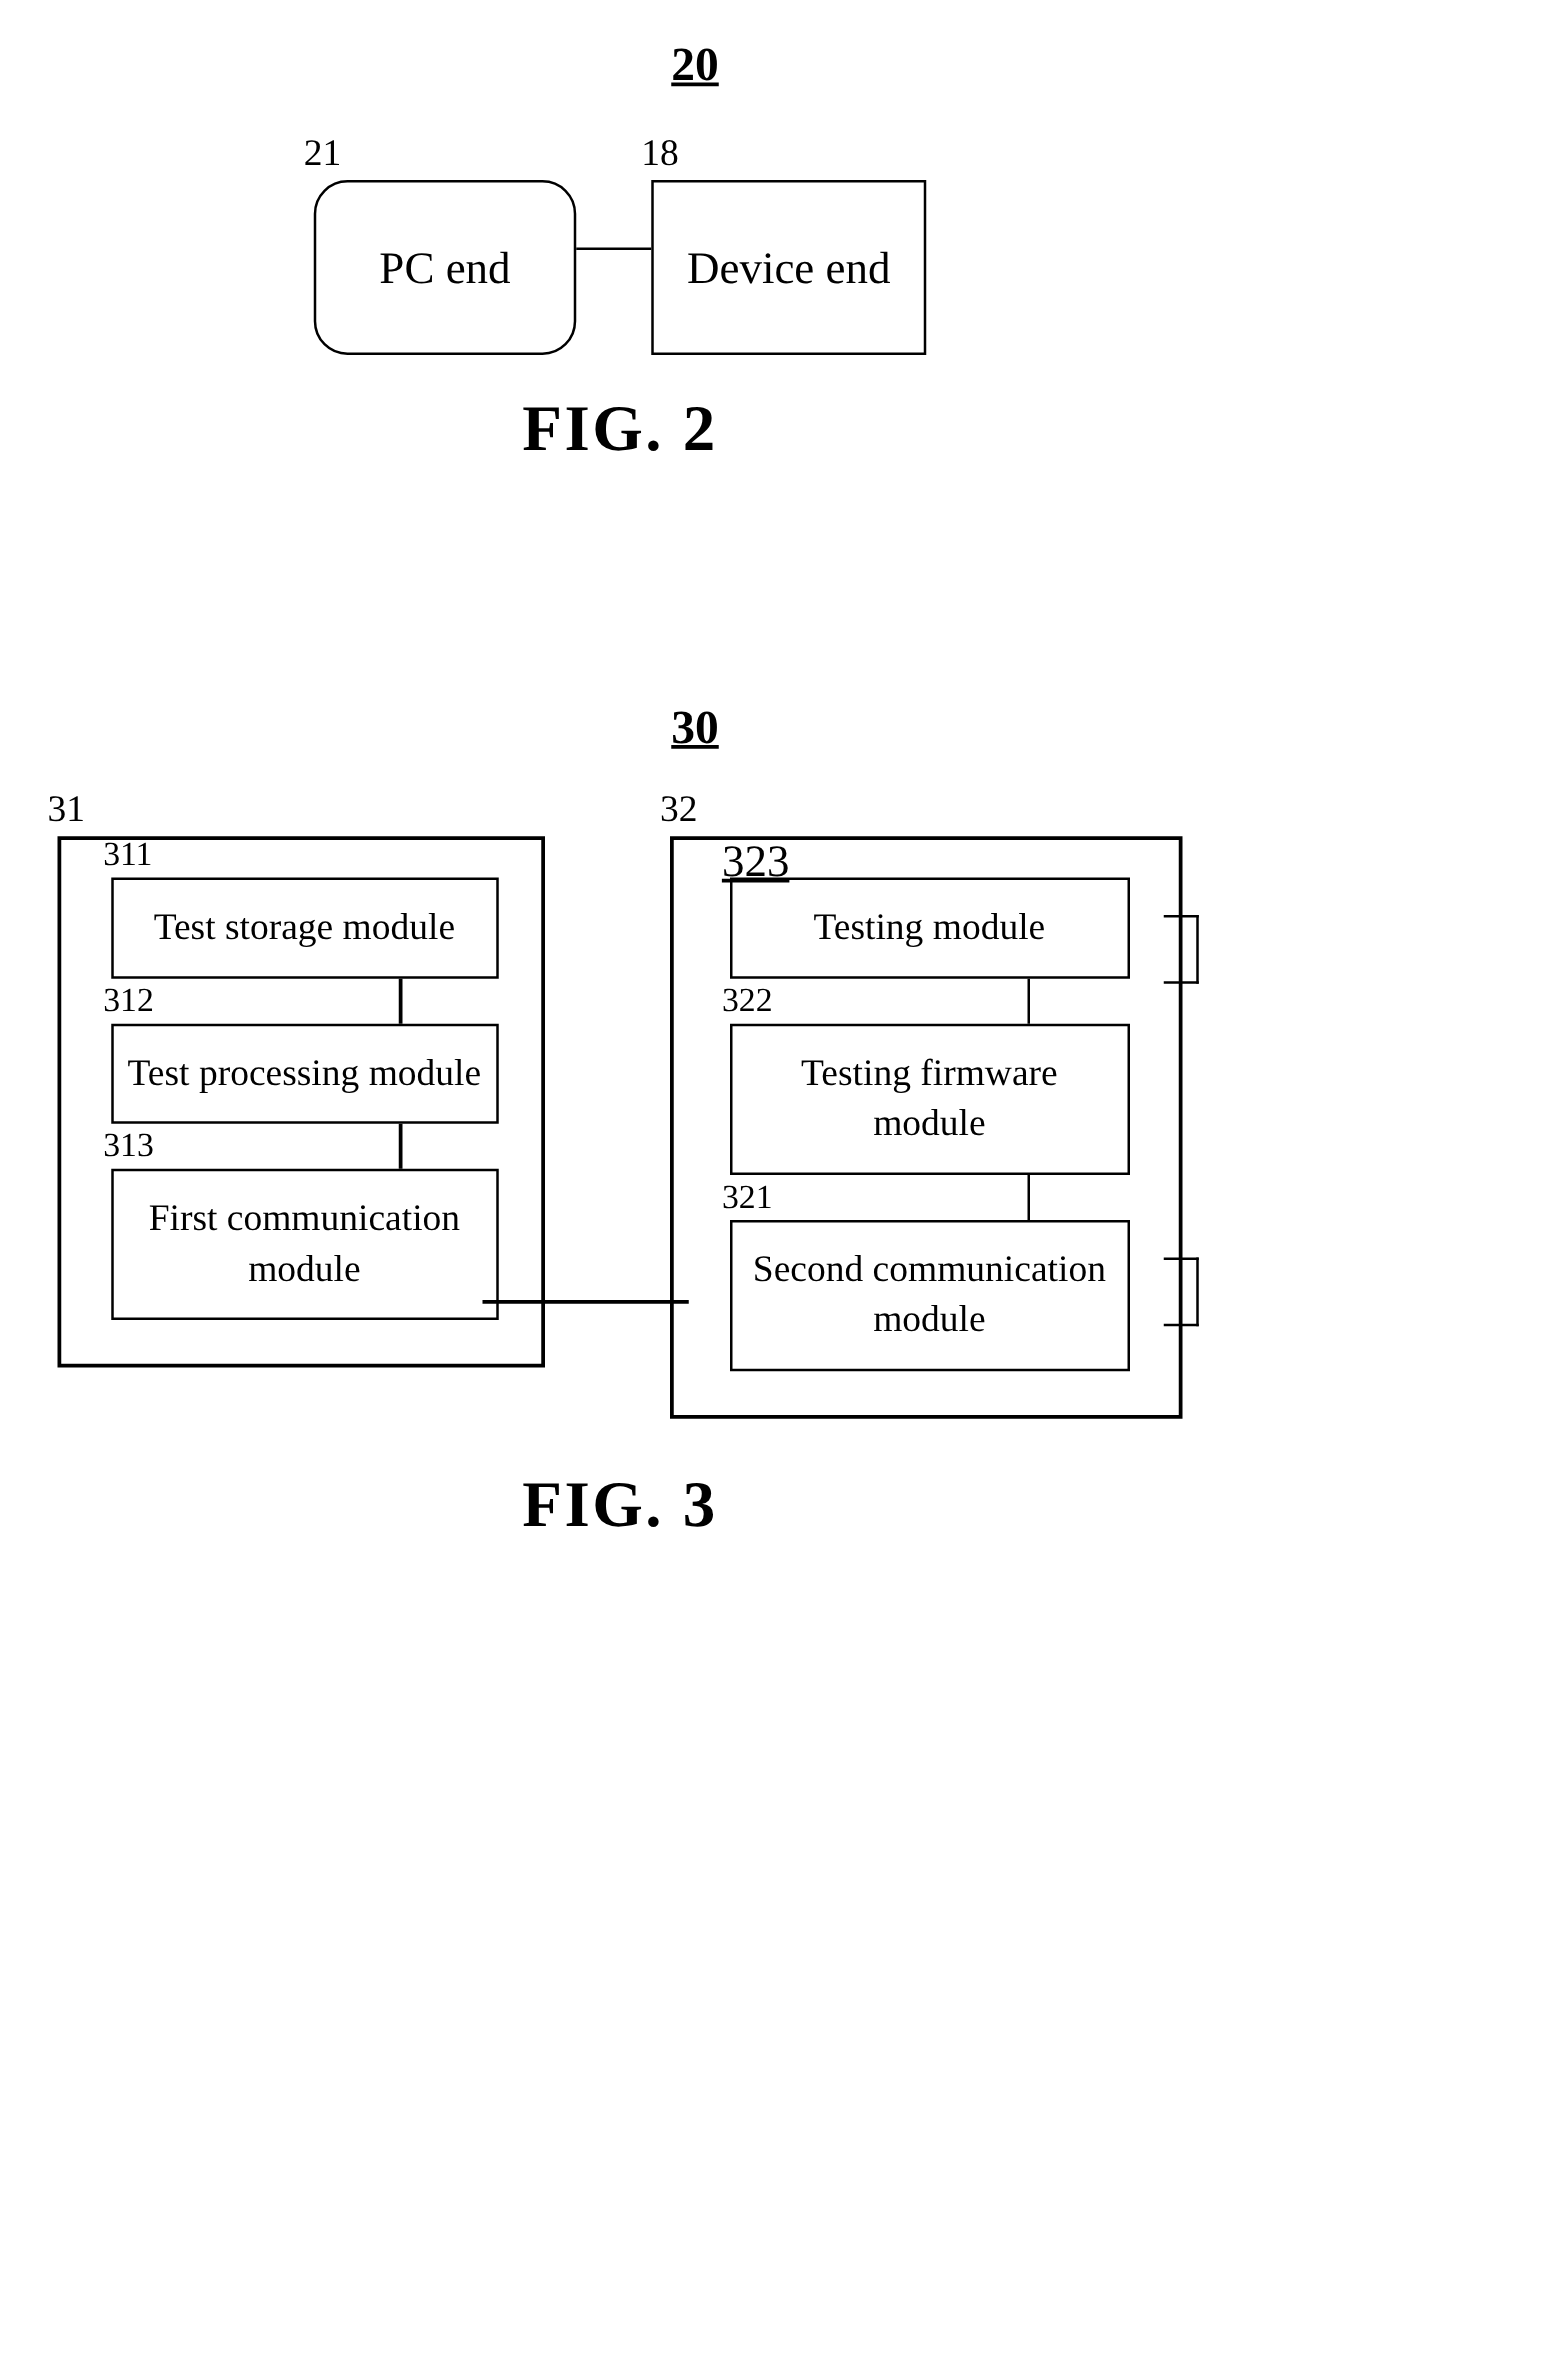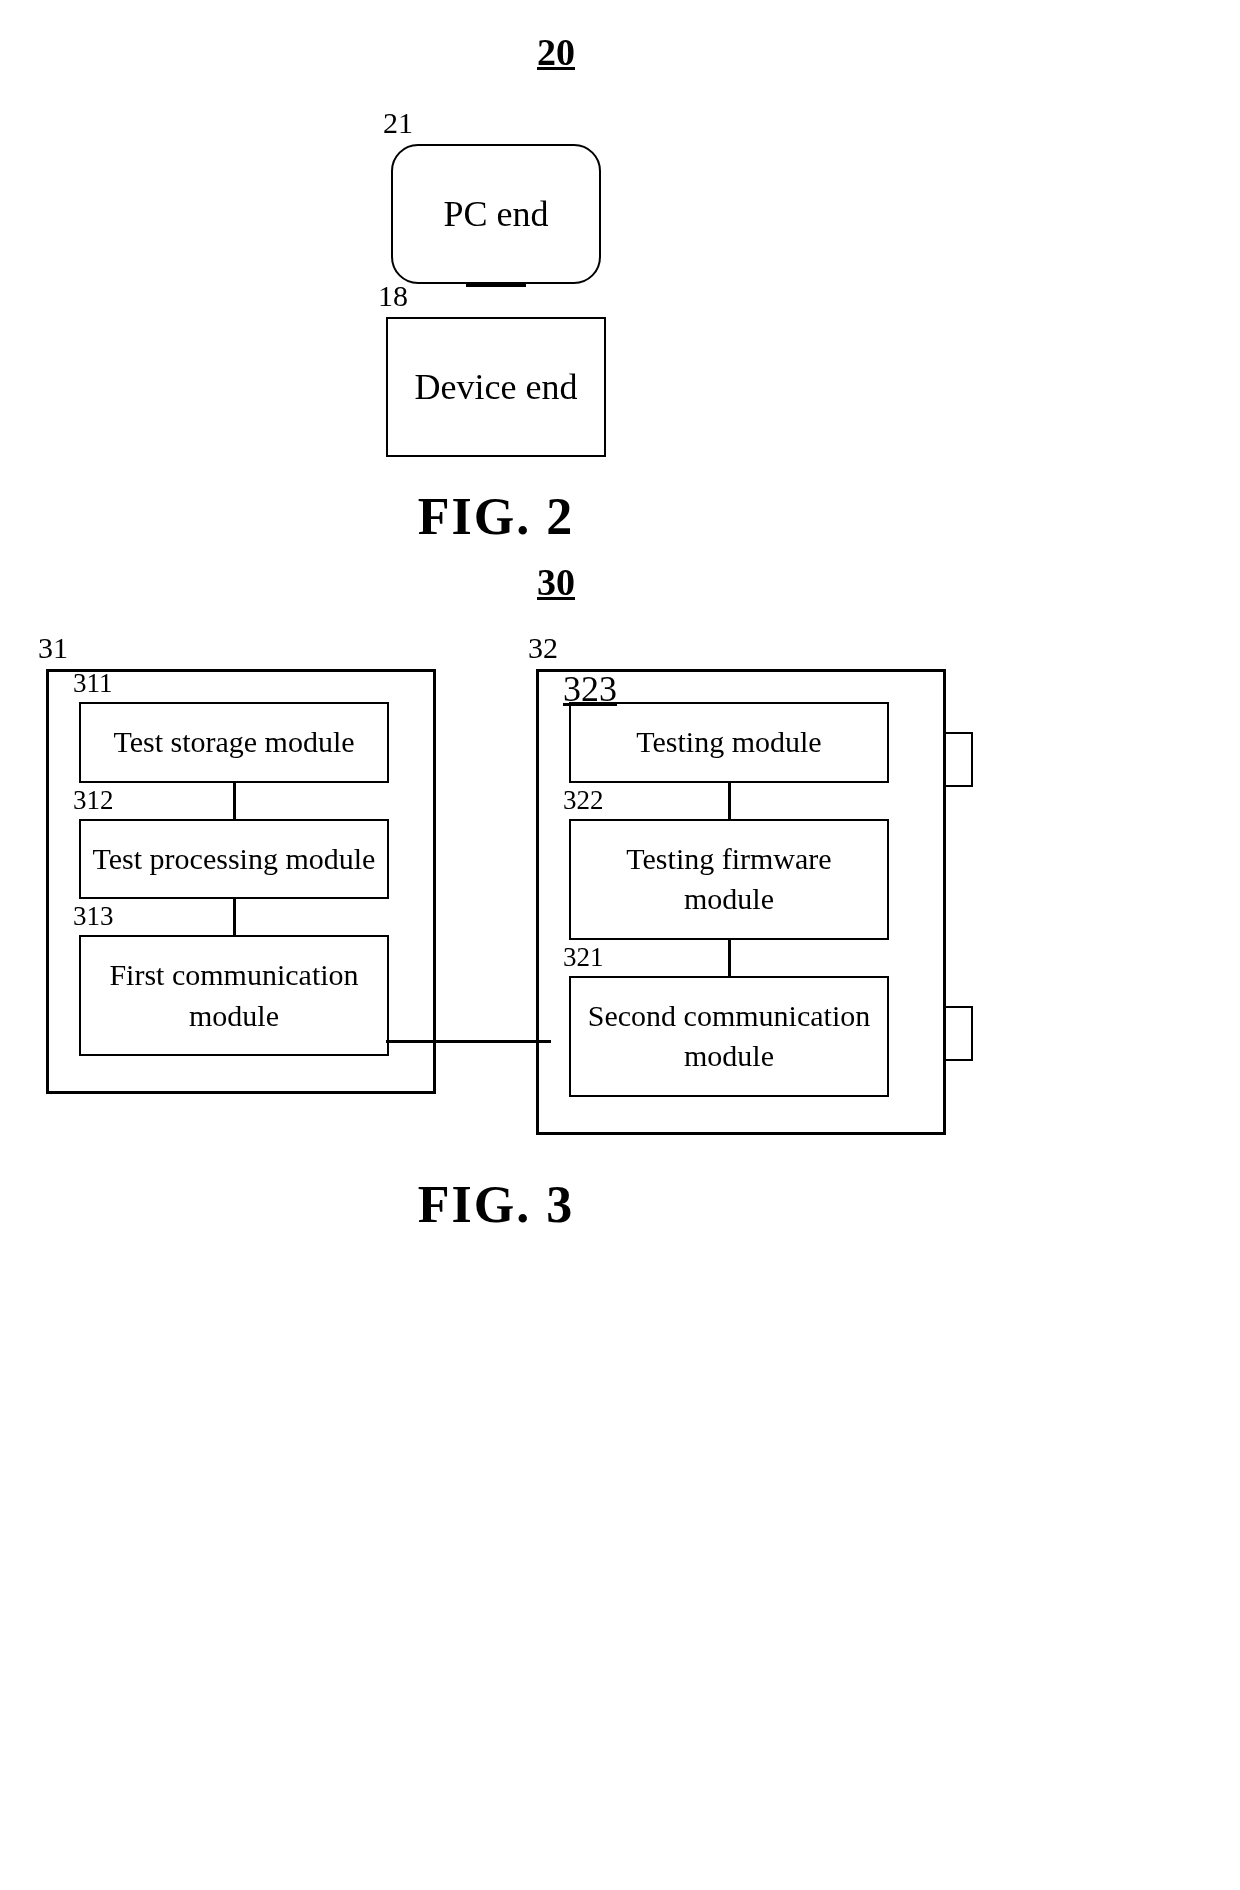--- a/index.html
+++ b/index.html
@@ -34,21 +34,21 @@
       font-size: 38px;
       font-weight: bold;
       text-decoration: underline;
       margin-bottom: 20px;
       align-self: center;
       margin-left: 60px;
     }
 
     .fig2-diagram {
       display: flex;
-      flex-direction: column;
+      flex-direction: row;
       align-items: center;
       justify-content: center;
       gap: 0px;
       margin-top: 10px;
     }
 
     .box {
       border: 2.5px solid #000;
       display: flex;
       align-items: center;
@@ -115,20 +115,21 @@
     }
 
     
     .outer-box {
       border: 3px solid #000;
       position: relative;
       padding: 30px 25px 35px 30px;
       display: flex;
       flex-direction: column;
       gap: 0px;
+      align-items: center;
     }
 
     .outer-box-31 {
       width: 390px;
     }
 
     .outer-box-32 {
       width: 410px;
     }
 

